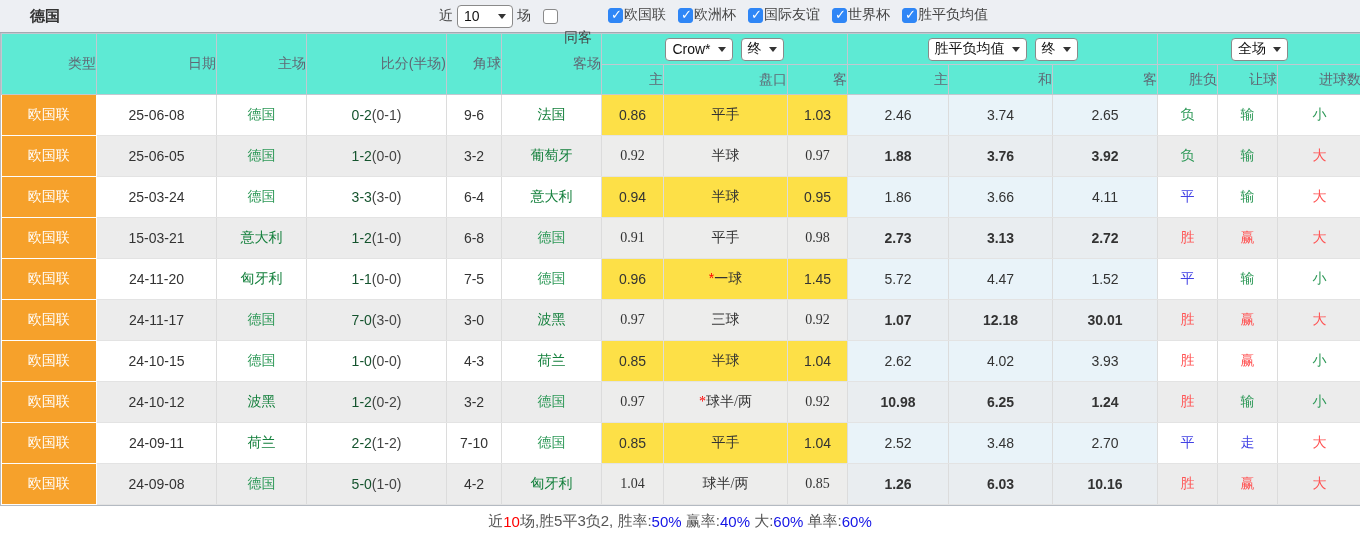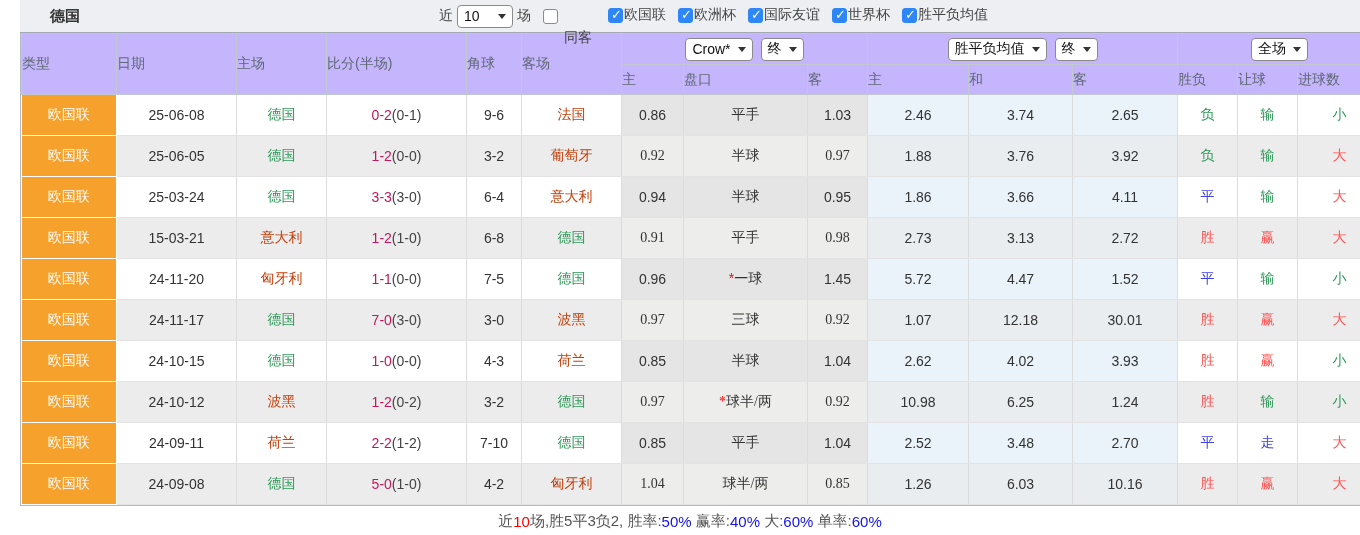--- a/index.html
+++ b/index.html
@@ -1,20 +1,20 @@
 <!DOCTYPE html>
 <html><head>
 <meta charset="utf-8">
 <style>
   * { margin:0; padding:0; box-sizing:border-box; }
   body {
     font-family:"Liberation Sans","DejaVu Sans",sans-serif;
     background:#fff; width:1360px; height:535px; overflow:hidden;
   }
-  .page { width:1360px; height:529px; background:#fff;padding-left:20px; }
+  .page { width:1360px; height:529px; background:#fff; }
 
   
   .topbar {
     height:33px; background:#edeff3; display:flex; align-items:center;
     padding:0 0 0 30px; border-bottom:1px solid #a3a9b1;
   }
   .topbar .title { font-size:15px; font-weight:bold; color:#333; }
   .controls {
     margin-left:auto; margin-right:372px; display:flex; align-items:center;
     font-size:14px; color:#444; white-space:nowrap;
@@ -40,45 +40,45 @@
     content:"✓"; position:absolute; left:2px; top:-2px; color:#fff;
     font-size:13px; font-weight:bold;
   }
   .comp { display:inline-flex; align-items:center; margin-left:6px; }
   .comp .cb { margin-right:1px; }
 
   
   table { border-collapse:collapse; table-layout:fixed; width:1360px; font-size:14px; }
   .tblwrap { border-left:1px solid #b4bac2; border-right:1px solid #b4bac2; }
   thead th {
-    background:#c4b5fd; color:#5f6874; font-weight:normal;
-    border:1px solid #c2c8d0; text-align:left;
+    background:#5eead4; color:#5f6874; font-weight:normal;
+    border:1px solid #c2c8d0; text-align:right;
   }
   thead tr.grprow th { height:31px; }
   thead tr.subrow th { height:30px; }
   thead .selcell { padding:3px 0; }
   .selwrap { display:flex; align-items:center; justify-content:center; gap:8px; }
   tbody td {
     height:41px; text-align:center; color:#333;
     border-right:1px solid #dcdcdc; border-bottom:1px solid #e3e3e3;
     overflow:hidden; white-space:nowrap;
   }
   tbody tr.even td { background:#fff; }
   tbody tr.odd  td { background:#ececec; }
-  tbody tr.even td.cream { background:#e5e5e5;margin-top:9px; }
+  tbody tr.even td.cream { background:#fde047;margin-top:9px; }
   tbody tr.even td.lblue { background:#e9f3f9; }
   tbody tr.odd  td.cream { background:#ededec;font-family:Liberation Serif, serif; }
-  tbody tr.odd  td.lblue { background:#e9edf0; }
+  tbody tr.odd  td.lblue { background:#e9edf0;font-weight:bold; }
   td.type {
     background:#f6a12b !important; color:#fff;
     border-right:1px solid #fff; border-bottom:1px solid #fdfdfd;
   }
   td .team-sub { color:#2e9958; }
-  td .team-opp { color:#c2410c; }
-  td .ft { color:#be185d; }
+  td .team-opp { color:#15803d; }
+  td .ft { color:#14532d; }
   td .ht { color:#444; }
   .star { color:#f00; }
 
   
   .footer {
     height:31px; display:flex; align-items:center; justify-content:center;
     font-size:15px; color:#555; background:#fff;
     border-top:1px solid #b4bac2; white-space:pre;
   }
   .footer .red  { color:#f00; }

